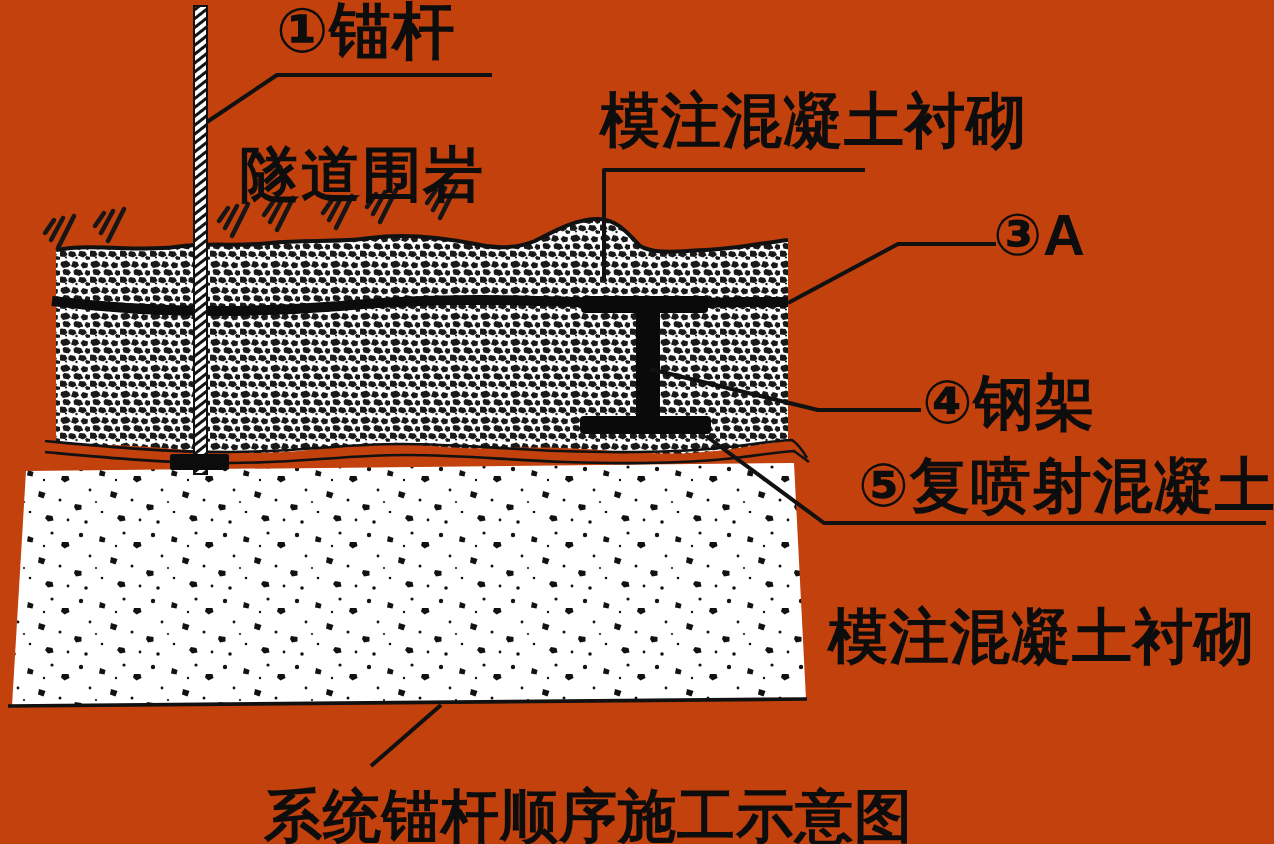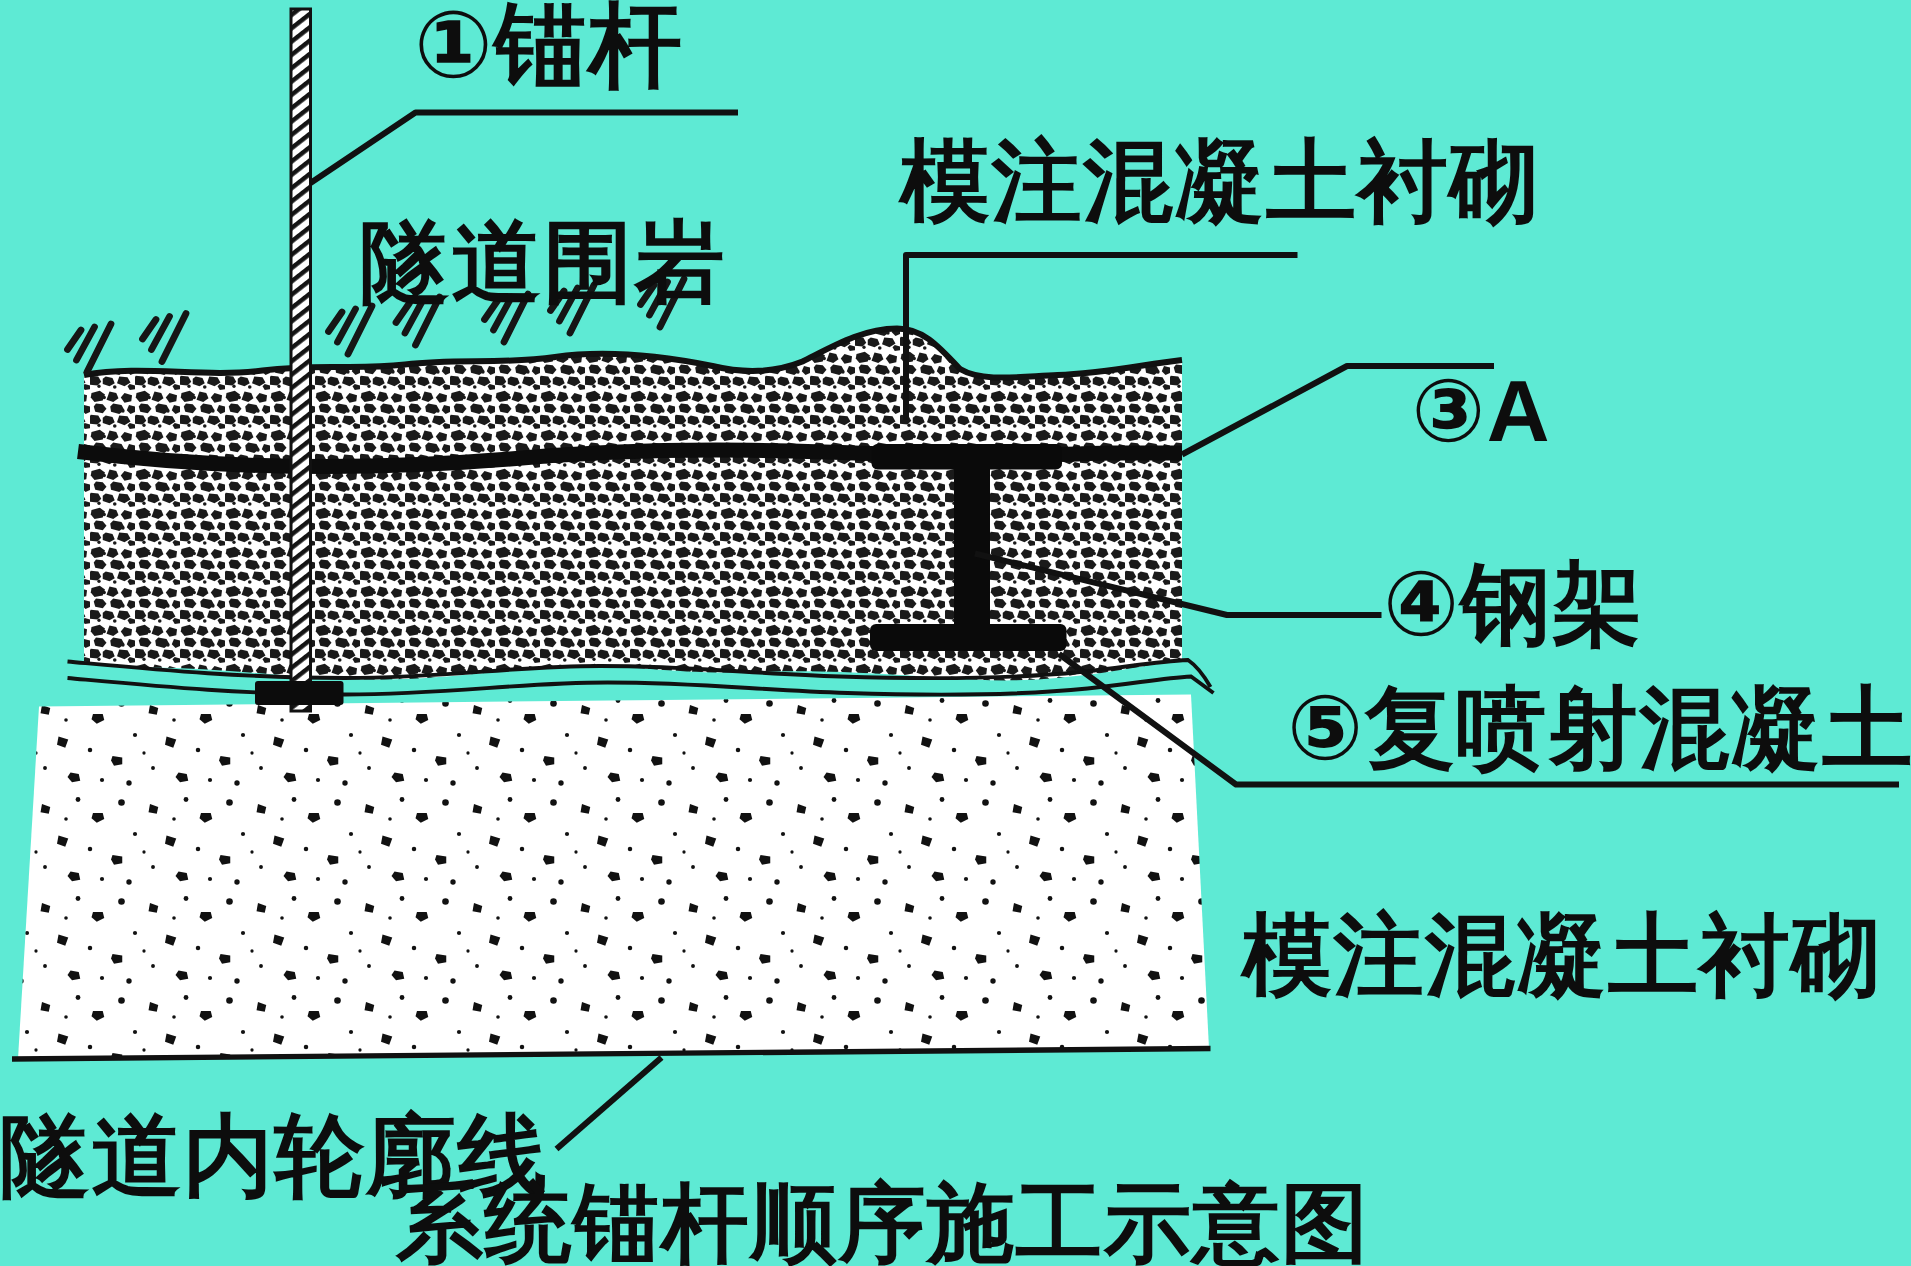--- a/index.html
+++ b/index.html
@@ -1,17 +1,17 @@
 <!DOCTYPE html>
 <html><head>
 <meta charset="utf-8">
 <style>
   html,body{margin:0;padding:0;background:#fff;}
   .stage{
-    position:relative;width:1274px;height:844px;background:#5eead4;overflow:hidden;
+    position:relative;width:1274px;height:844px;background:#c2410c;overflow:hidden;
     font-family:"Liberation Sans","DejaVu Sans",sans-serif;color:#0d0d0d;
   }
   .stage svg{position:absolute;left:0;top:0;}
   .lbl{
     position:absolute;font-weight:bold;white-space:nowrap;line-height:1;
     font-size:60px;letter-spacing:1px;color:#0d0d0d;
   }
   .lbl.small{font-size:58px;}
   .caption{font-size:58px;margin-left:16px;}
 </style>
@@ -134,25 +134,24 @@
 
     <path d="M8,706 L807,699" fill="none" stroke="#111" stroke-width="3.6"></path>
   </svg>
 
   <div class="lbl" style="left:276px;top:0px;font-size:62px;">①锚杆</div>
 
   <div class="lbl" style="left:240px;top:145px;">隧道围岩</div>
 
   <div class="lbl" style="left:600px;top:91px;">模注混凝土衬砌</div>
 
-  <div class="lbl small" style="left:941px;top:206px;margin-top:40px;">③A</div>
+  <div class="lbl small" style="left:993px;top:206px;">③A</div>
 
   <div class="lbl" style="left:922px;top:373px;">④钢架</div>
 
   <div class="lbl" style="left:858px;top:456px;">⑤复喷射混凝土</div>
 
   <div class="lbl" style="left:828px;top:607px;">模注混凝土衬砌</div>
 
-  <div class="lbl" style="left:0px;top:741px;">隧道内轮廓线</div>
 
   <div class="lbl caption" style="left:248px;top:787px;">系统锚杆顺序施工示意图</div>
 
 </div>
 
 </body></html>

